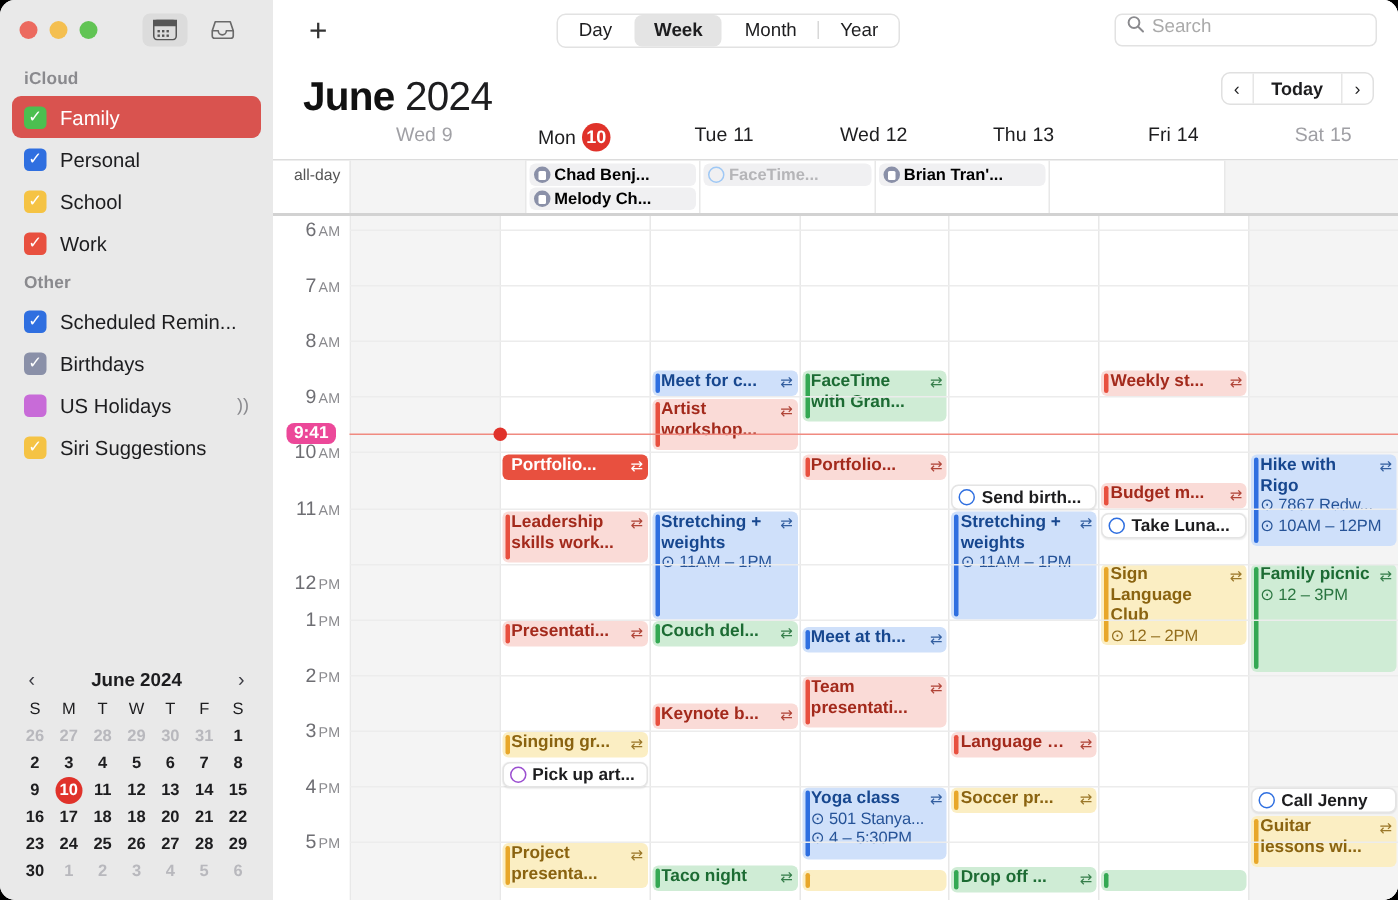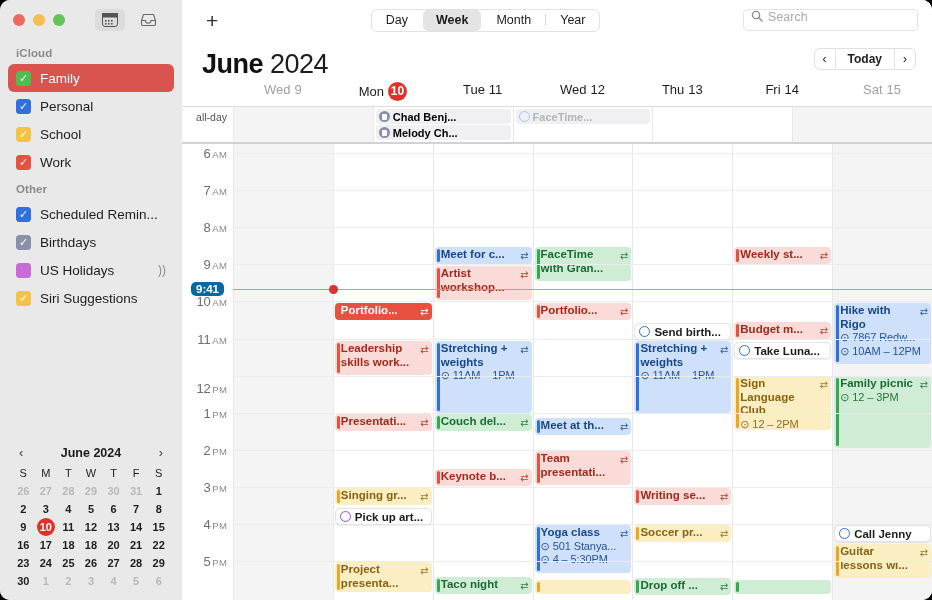--- a/index.html
+++ b/index.html
@@ -141,21 +141,21 @@
     z-index:2; }
   .todo .rg { width:11px; height:11px; border-radius:50%; flex:0 0 11px;
     border:1.8px solid #2f6fe0; box-sizing:border-box; }
   .todo .rg.purple { border-color:#9b4fd0; }
   .todo span.t { white-space:nowrap; overflow:hidden; text-overflow:ellipsis; }
 
   .nowline { position:absolute; left:51px; right:0; height:1px;
     background:#f08a80; z-index:4; }
   .nowdot { position:absolute; width:9px; height:9px; border-radius:50%;
     background:#e0322a; z-index:5; }
-  .nowpill { position:absolute; left:9px; background:#0369a1; color:#fff;
+  .nowpill { position:absolute; left:9px; background:#ec4899; color:#fff;
     font-size:11.5px; font-weight:700; border-radius:5px; padding:1px 5px;
     z-index:6; transform:translateY(-50%); }
 </style>
 </head>
 <body>
 
 <div class="window">
 
   <div class="sidebar">
 
@@ -363,20 +363,26 @@
               <div class="bday-ic"></div>
               <span>Melody Ch...</span>
             </div>
           </div>
           <div class="ad-col">
             <div class="ad-ev faded">
               <div class="ring blue"></div>
               <span>FaceTime...</span>
             </div>
           </div>
+          <div class="ad-col">
+            <div class="ad-ev">
+              <div class="bday-ic"></div>
+              <span>Brian Tran'...</span>
+            </div>
+          </div>
           <div class="ad-col"></div>
           <div class="ad-col wknd"></div>
         </div>
     </div>
 
     <div class="gridwrap">
       <div class="cols" id="grid-cols">
           <div class="col wknd"></div>
           <div class="col">
             <div class="ev solid" style="top: 159px; height: 17px;">
@@ -481,21 +487,21 @@
             </div>
             <div class="ev" style="top: 197px; height: 72px; background: rgb(207, 224, 250); color: rgb(23, 71, 143);">
               <div class="bar" style="background: rgb(47, 111, 224);"></div>
               <div class="rep">⇄</div>
               <span class="ttl wrap">Stretching + weights</span>
               <span class="meta">⊙ 11AM – 1PM</span>
             </div>
             <div class="ev" style="top: 344px; height: 17px; background: rgb(250, 219, 215); color: rgb(163, 42, 28);">
               <div class="bar" style="background: rgb(232, 80, 63);"></div>
               <div class="rep">⇄</div>
-              <span class="ttl">Writing se...</span>
+              <span class="ttl">Language se...</span>
             </div>
             <div class="ev" style="top: 381px; height: 17px; background: rgb(251, 238, 195); color: rgb(138, 99, 16);">
               <div class="bar" style="background: rgb(232, 167, 42);"></div>
               <div class="rep">⇄</div>
               <span class="ttl">Soccer pr...</span>
             </div>
             <div class="ev" style="top: 434px; height: 17px; background: rgb(207, 236, 213); color: rgb(28, 107, 51);">
               <div class="bar" style="background: rgb(52, 168, 83);"></div>
               <div class="rep">⇄</div>
               <span class="ttl">Drop off ...</span>

